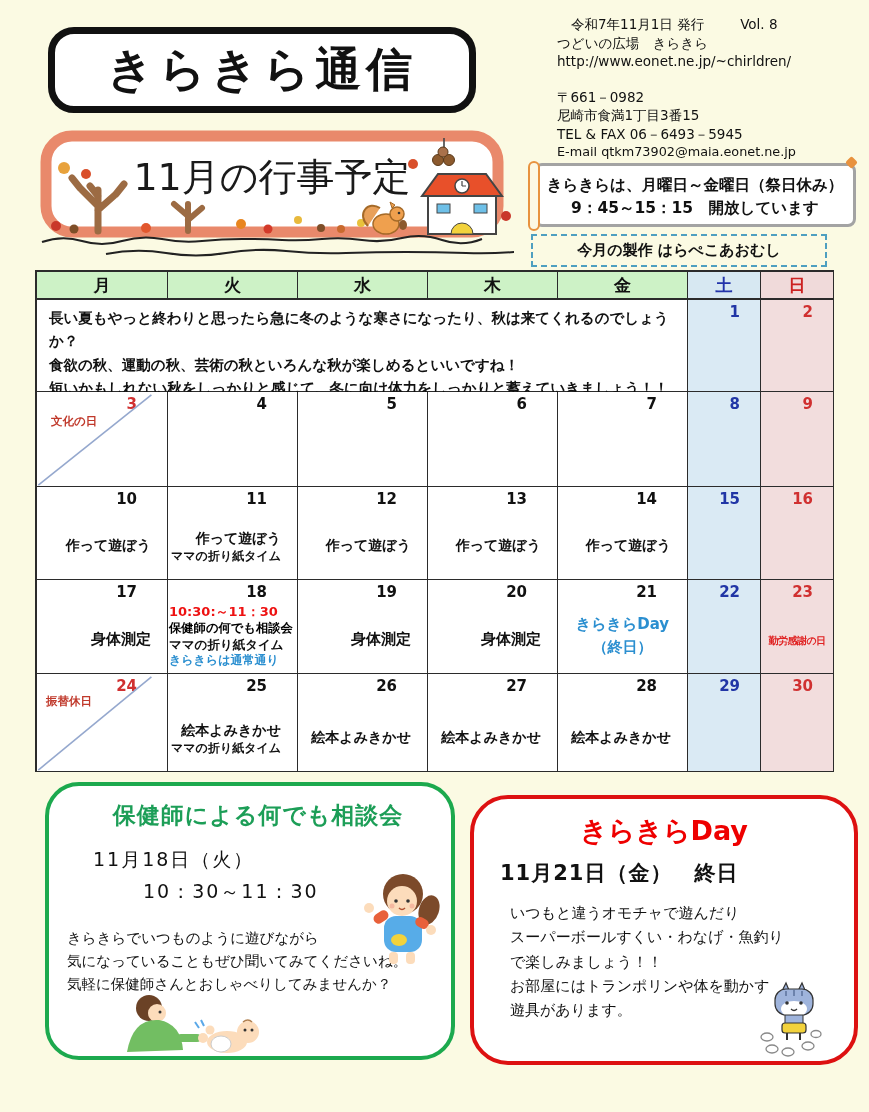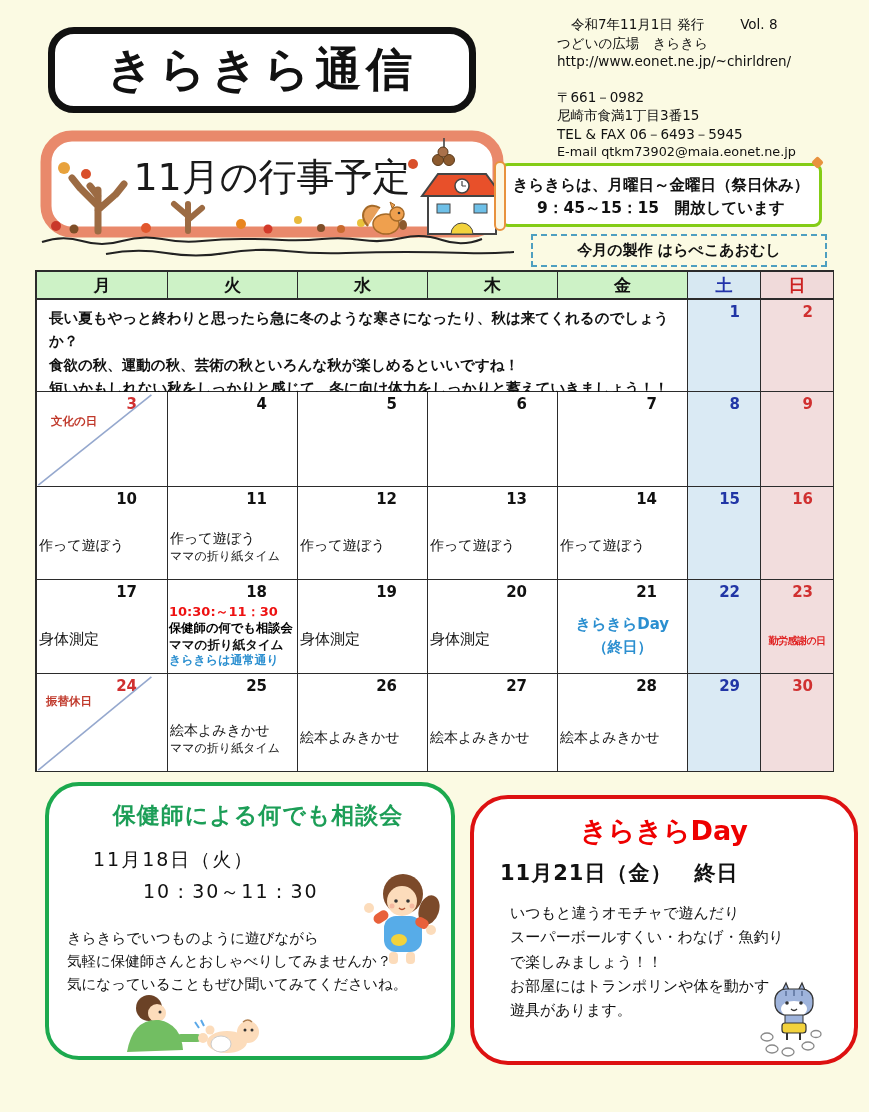--- a/index.html
+++ b/index.html
@@ -18,22 +18,22 @@
   }
   
   .pub { position:absolute; left:557px; top:15px; width:300px; font-size:13.5px; line-height:18.5px; }
   .pub .row1 { display:flex; gap:36px; padding-left:14px; }
   .pub .gap { height:17px; }
   .pub .email { font-size:12.8px; }
   
   .banner { position:absolute; left:36px; top:128px; }
   
   .hours {
-    position:absolute; left:500px; top:163px; width:322px; height:64px;
-    background:#fff; border:3px solid #84cc16; border-radius:8px;
+    position:absolute; left:534px; top:163px; width:322px; height:64px;
+    background:#fff; border:3px solid #a3a3a3; border-radius:8px;
     text-align:center; font-weight:bold; font-size:15.5px; line-height:23px; padding-top:8px;
   }
   .hours .roll {
     position:absolute; left:-9px; top:-5px; width:12px; height:70px;
     background:#FCF8E3; border:2px solid #E8923E; border-radius:6px;
   }
   .hours .pin {
     position:absolute; right:-3px; top:-8px; width:9px; height:9px;
     background:#E8923E; border-radius:2px; transform:rotate(45deg);
   }
@@ -62,21 +62,21 @@
   .cell { position:relative; background:#fff; border-right:1px solid #2b2b2b; border-bottom:1px solid #2b2b2b; }
   .cell.sa { background:#DAEAF4; }
   .cell.su { background:#F2DDDD; }
   .num { text-align:right; padding:3px 30px 0 0; font-weight:bold; font-size:15px; }
   .cell.sa .num { color:#2136A6; padding-right:20px; }
   .cell.su .num { color:#D03030; padding-right:20px; }
   .num.red { color:#D03030; }
   .intro { padding:7px 12px 0 12px; font-size:14.5px; font-weight:bold; line-height:1.62; }
   .hlabel { position:absolute; color:#C0392B; font-weight:bold; font-size:11.5px; }
   .diag { position:absolute; inset:0; width:100%; height:100%; }
-  .ev { position:absolute; left:2px; right:2px; text-align:left; font-weight:normal; font-size:14px; bottom:24px; }
+  .ev { position:absolute; left:2px; right:16px; text-align:right; font-weight:bold; font-size:14px; bottom:24px; }
   .ev .sub { font-size:12px; }
   .ev.two { bottom:14px; }
   .ev.big { font-size:15px; }
   .l18 { position:absolute; top:24px; left:1px; right:1px; text-align:left; line-height:1.3; font-weight:bold; }
   .l18 .t { color:#EE1111; font-size:13px; }
   .l18 .c { color:#000000; font-size:12.3px; }
   .l18 .o { color:#111;    font-size:12.5px; }
   .l18 .n { color:#2B8FD0; font-size:12px; }
   .kday { position:absolute; bottom:14px; left:0; right:0; text-align:center; color:#2B8FD0; font-weight:bold; font-size:15px; line-height:1.55; }
   .kinro { position:absolute; top:54px; left:0; right:0; text-align:center; color:#E02222; font-weight:bold; font-size:10px; letter-spacing:-0.5px; }
@@ -334,22 +334,22 @@
         <div class="num">30</div>
       </div>
   </div>
 
   <div class="gbox">
     <div class="gtitle">保健師による何でも相談会</div>
     <div class="gdate">11月18日（火）</div>
     <div class="gtime">10：30～11：30</div>
     <div class="gbody">
       <div>きらきらでいつものように遊びながら</div>
+      <div>気になっていることもぜひ聞いてみてくださいね。</div>
       <div>気軽に保健師さんとおしゃべりしてみませんか？</div>
-      <div>気になっていることもぜひ聞いてみてくださいね。</div>
     </div>
     <svg class="girl" width="92" height="100" viewBox="0 0 92 100">
       <ellipse cx="74" cy="42" rx="10" ry="15" fill="#7C4A2A" transform="rotate(18 74 42)"></ellipse>
       <circle cx="48" cy="26" r="20" fill="#7C4A2A"></circle>
       <circle cx="47" cy="33" r="15" fill="#FCDCBB"></circle>
       <circle cx="41" cy="33" r="1.8" fill="#333"></circle>
         <circle cx="53" cy="33" r="1.8" fill="#333"></circle>
       <path d="M44,40 q3,3 6,0" stroke="#B05030" stroke-width="1.5" fill="none"></path>
       <circle cx="37" cy="38" r="2.5" fill="#F5B8A0"></circle>
         <circle cx="57" cy="38" r="2.5" fill="#F5B8A0"></circle>

